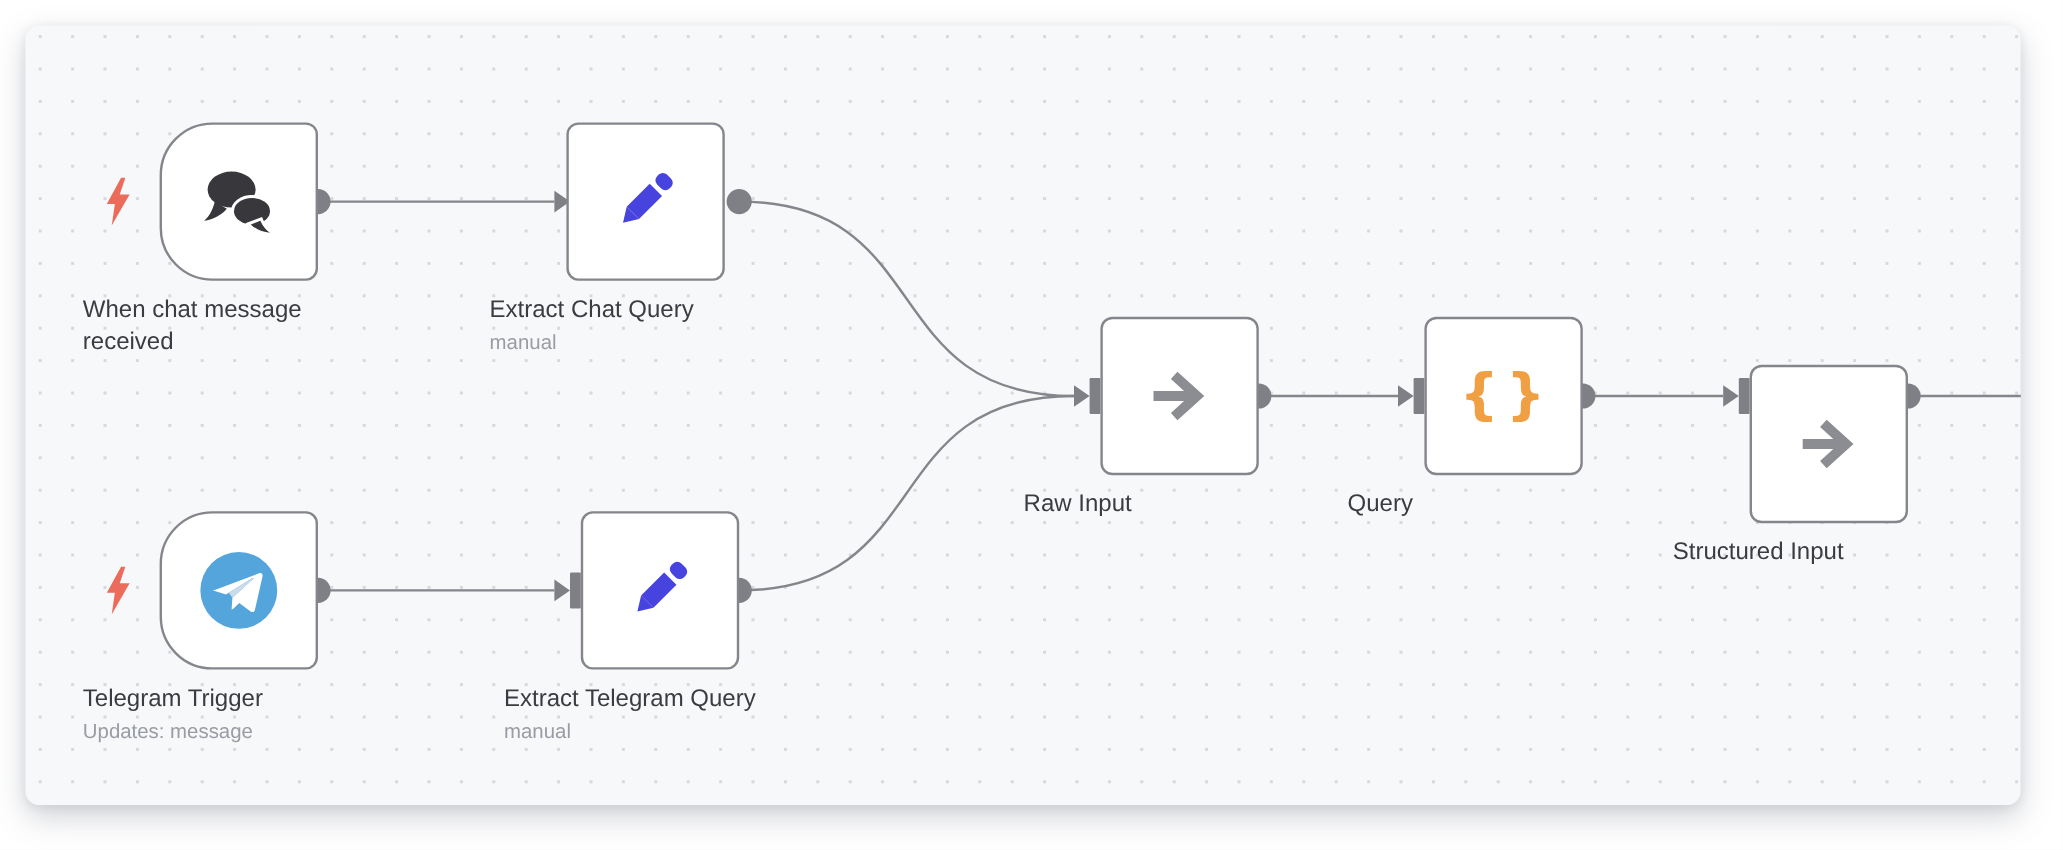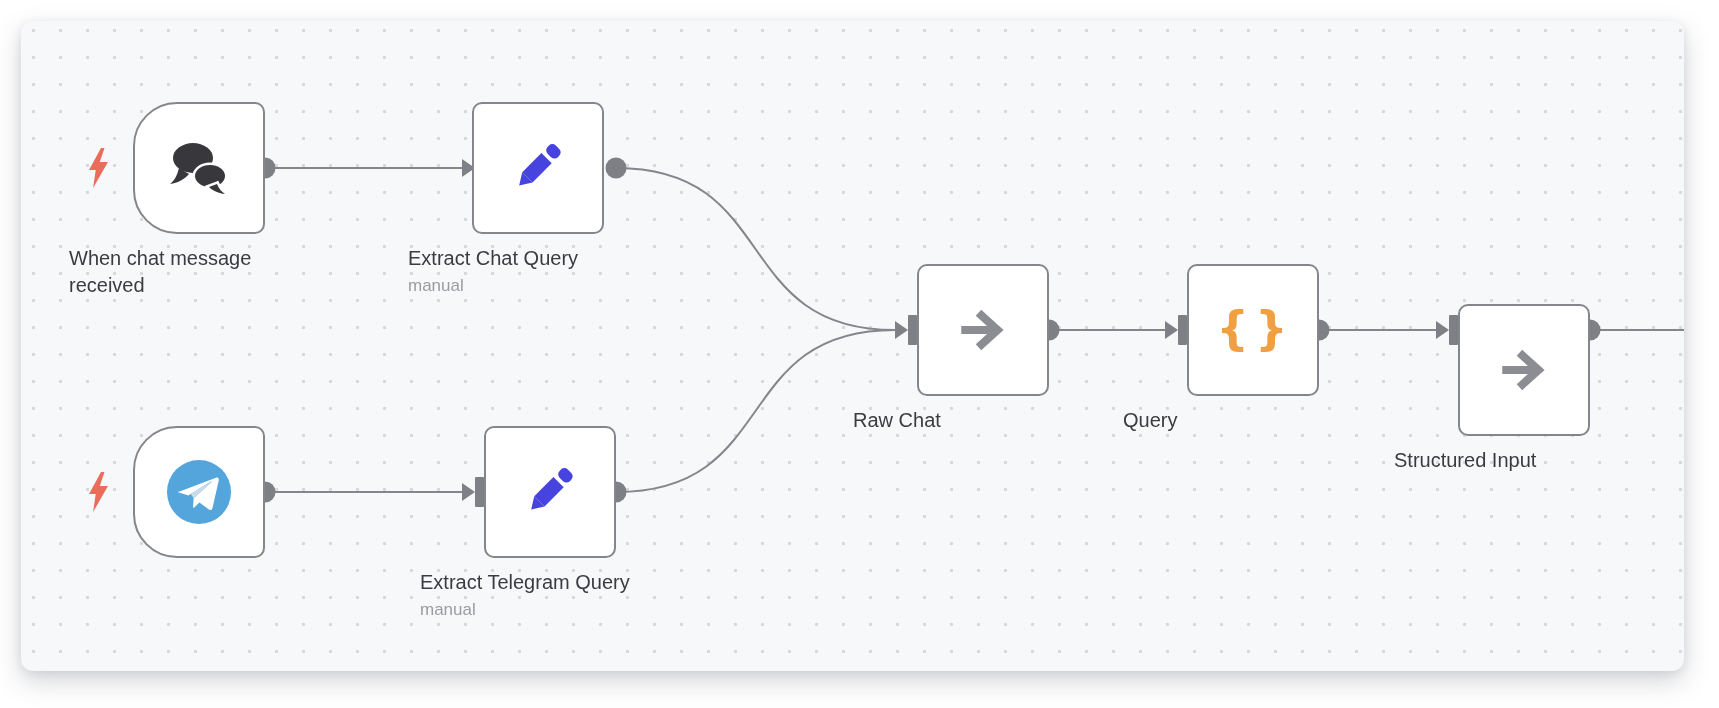--- a/index.html
+++ b/index.html
@@ -127,20 +127,24 @@
           </span>
     <div class="node-box trigger">
       <span class="node-icon">
     <svg width="66" height="66" viewBox="0 0 68 68">
       <circle cx="34" cy="34" r="33" fill="#54a5dc"></circle>
       <path fill="#ffffff" d="M14 33.5 L51.5 19.2 C53.3 18.5 54.9 19.6 54.3 22.3 L47.9 50.4 C47.4 52.6 46.1 53.1 44.2 52.1 L34.4 44.9 L29.7 49.4 C29.2 49.9 28.7 50.3 27.8 50.3 L28.5 40.4 L46.5 24.1 C47.3 23.4 46.3 23 45.3 23.6 L23 37.6 L13.4 34.6 C11.3 33.9 11.3 34.5 14 33.5 Z"></path>
       <path fill="#c9dcea" d="M28.5 40.4 L46.5 24.1 C47.3 23.4 46.3 23 45.3 23.6 L25.5 36 Z"></path>
     </svg>
             </span>
     </div>
+    <div class="node-meta">
+      <div class="node-label">Telegram Trigger</div>
+      <div class="node-subtitle">Updates: message</div>
+    </div>
   </div>
         <div class="node-wrap" style="left: 463px; top: 405px;">
 
     <div class="node-box">
       <span class="node-icon">
     <svg width="62" height="62" viewBox="0 0 64 64">
       <g transform="rotate(45 32 30)" fill="#4743df">
         <rect x="25" y="2" width="15" height="12" rx="5"></rect>
         <rect x="25" y="18" width="15" height="28"></rect>
         <path d="M25 46 H40 L32.5 58 Z"></path>
@@ -156,21 +160,21 @@
         <div class="node-wrap" style="left: 896px; top: 243px;">
 
     <div class="node-box">
       <span class="node-icon">
     <svg width="58" height="58" viewBox="0 0 64 64">
       <path d="M8 32 H47 M27 13 L48 32 L27 51" stroke="#8b8d93" stroke-width="9" fill="none"></path>
     </svg>
             </span>
     </div>
     <div class="node-meta">
-      <div class="node-label">Raw Chat</div>
+      <div class="node-label">Raw Input</div>
 
     </div>
   </div>
         <div class="node-wrap" style="left: 1166px; top: 243px;">
 
     <div class="node-box">
       <span class="node-icon">
               <span class="braces">{}</span>
             </span>
     </div>

